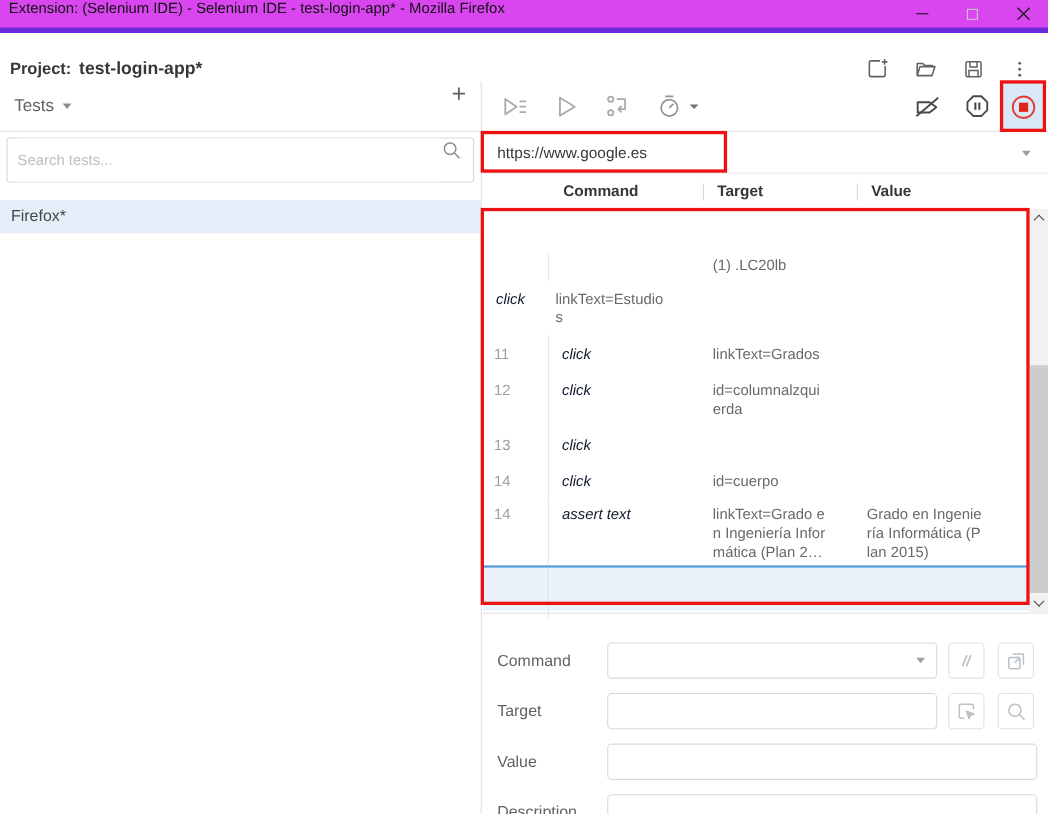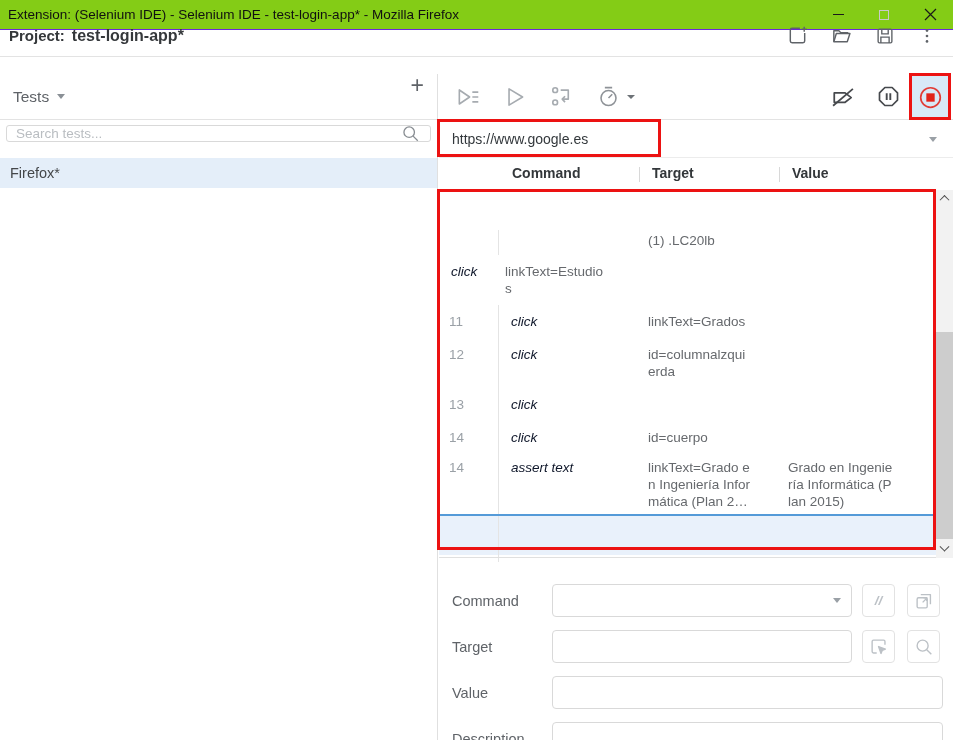--- a/index.html
+++ b/index.html
@@ -1,45 +1,45 @@
 <!DOCTYPE html>
 <html><head>
 <meta charset="utf-8">
 <style>
   * { margin:0; padding:0; box-sizing:border-box; }
   html,body { background:#fff; }
   .window { position:relative; width:953px; height:740px; background:#fff; overflow:hidden;
             font-family:"Liberation Sans","DejaVu Sans",sans-serif; color:#3c4043; }
 
   
-  .titlebar { position:absolute; top:0; left:0; right:0; height:30px; border-bottom:1px solid #6d28d9;
-              display:flex; align-items:center; background:#84cc16; }
+  .titlebar { position:absolute; top:0; left:0; right:0; height:30px; border-bottom:5px solid #6d28d9;
+              display:flex; align-items:flex-start; background:#d946ef; }
   .titlebar-title { padding-left:8px; font-size:13.5px; color:#101010; }
   .win-controls { margin-left:auto; display:flex; height:100%; }
   .win-btn { width:46px; display:flex; align-items:center; justify-content:center; cursor:default; }
   .min-glyph { width:11px; border-top:1.4px solid #1a1a1a; }
   .max-glyph { width:10px; height:10px; border:1.2px solid #c9c9c9; }
 
   
-  .projectbar { position:absolute; top:15px; left:0; right:0; height:42px; border-bottom:1px solid #e3e3e3;
+  .projectbar { position:absolute; top:42px; left:0; right:0; height:42px; border-bottom:1px solid #e3e3e3;
                 display:flex; align-items:center; }
   .project-label { padding-left:9px; font-size:15px; font-weight:bold; color:#35383b; }
   .project-name { padding-left:7px; font-size:16px; font-weight:bold; color:#35383b; }
   .project-actions { margin-left:auto; display:flex; align-items:center; gap:21px; padding-right:16px; }
   .project-actions svg { display:block; }
 
   
   .sidebar { position:absolute; top:74px; left:0; width:438px; bottom:0; border-right:1px solid #e0e0e0; background:#fff; }
   .tests-header { height:46px; border-bottom:1px solid #e3e3e3; display:flex; padding:0 13px; }
   .tests-label { font-size:15.5px; color:#5f6368; display:flex; align-items:center; gap:8px; }
   .caret-down { width:0; height:0; border-left:4.5px solid transparent; border-right:4.5px solid transparent;
                 border-top:5px solid #8a9096; }
   .add-btn { margin-left:auto; font-size:23px; color:#5f6368; font-weight:400; line-height:1; cursor:default; }
-  .search-box { margin:5px 6px 0 6px; height:17px; border:1px solid #d9d9d9; border-radius:3px;
-                display:flex; align-items:center; padding:0 9px; background:#fff; }
+  .search-box { margin:5px 6px 0 6px; height:41px; border:1px solid #d9d9d9; border-radius:3px;
+                display:flex; padding:0 9px; background:#fff; }
   .search-input { flex:1; border:none; outline:none; font-size:13.5px; color:#444;
                   font-family:"Liberation Sans","DejaVu Sans",sans-serif; }
   .search-input::placeholder { color:#b9bdc1; }
   .test-item { margin-top:16px; height:30px; background:#e4eef9; display:flex; align-items:center;
                padding-left:10px; font-size:14.5px; color:#44474a; }
 
   
   .main { position:absolute; top:74px; left:439px; right:0; bottom:0; background:#fff; }
 
   .playback-toolbar { position:relative; height:46px; border-bottom:1px solid #e3e3e3;

